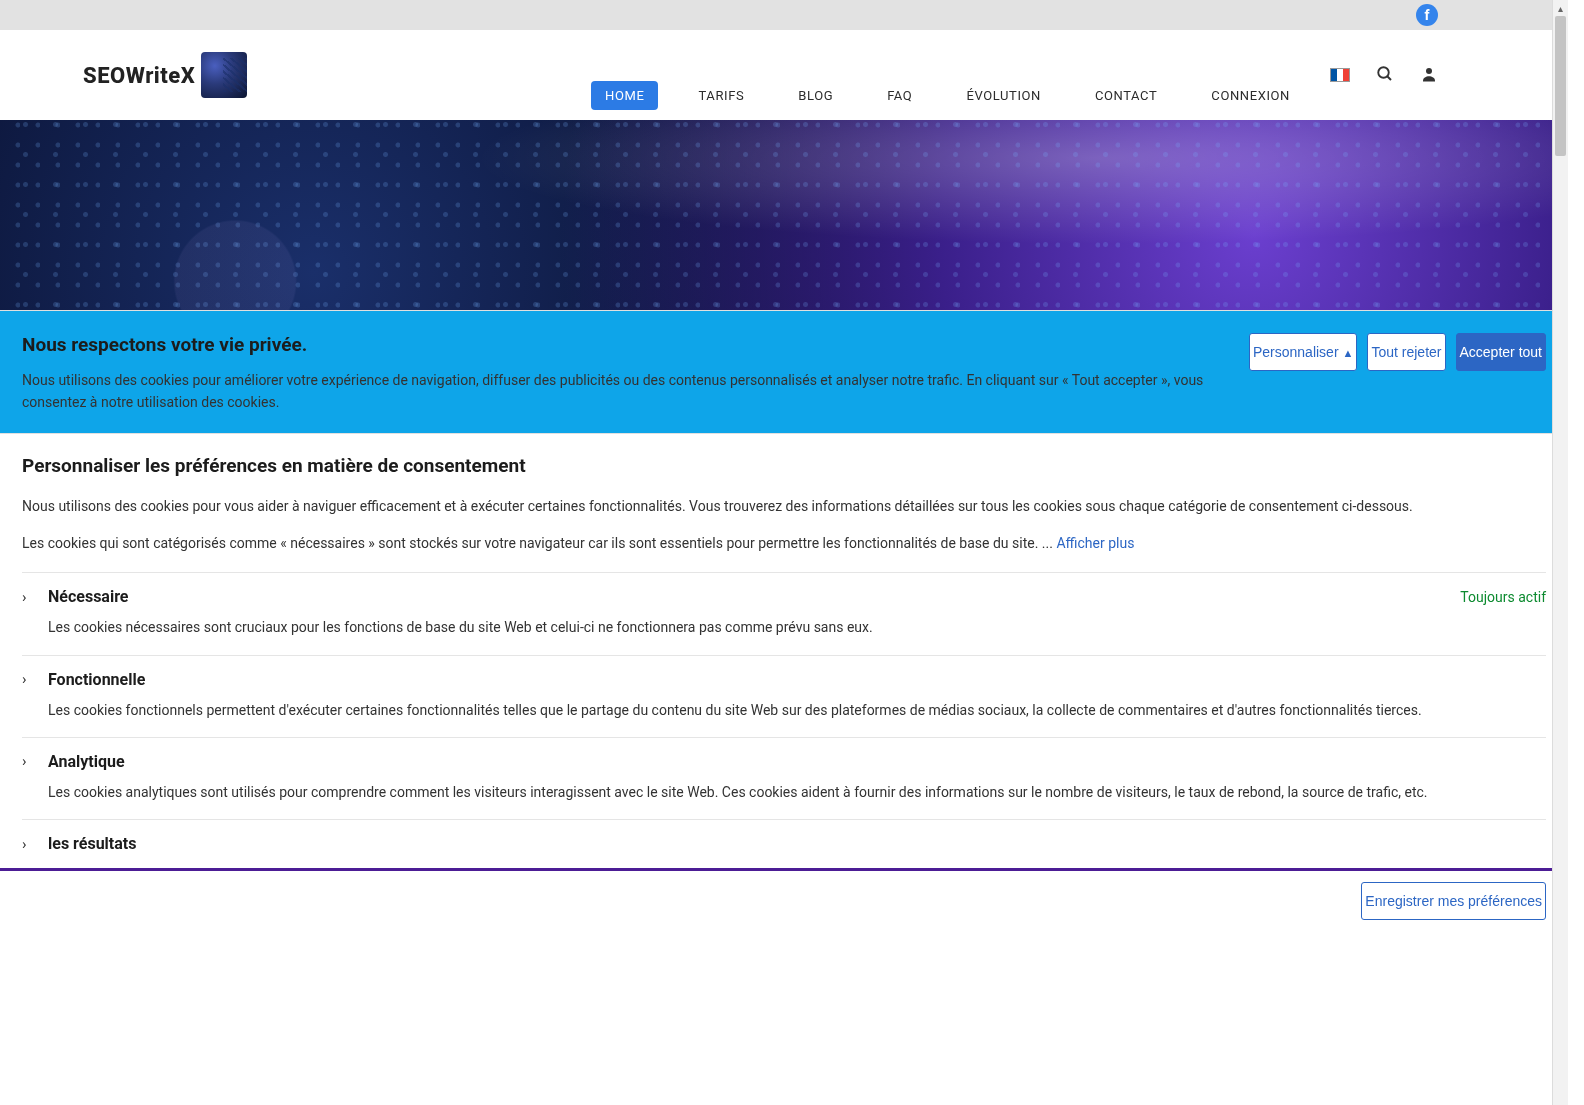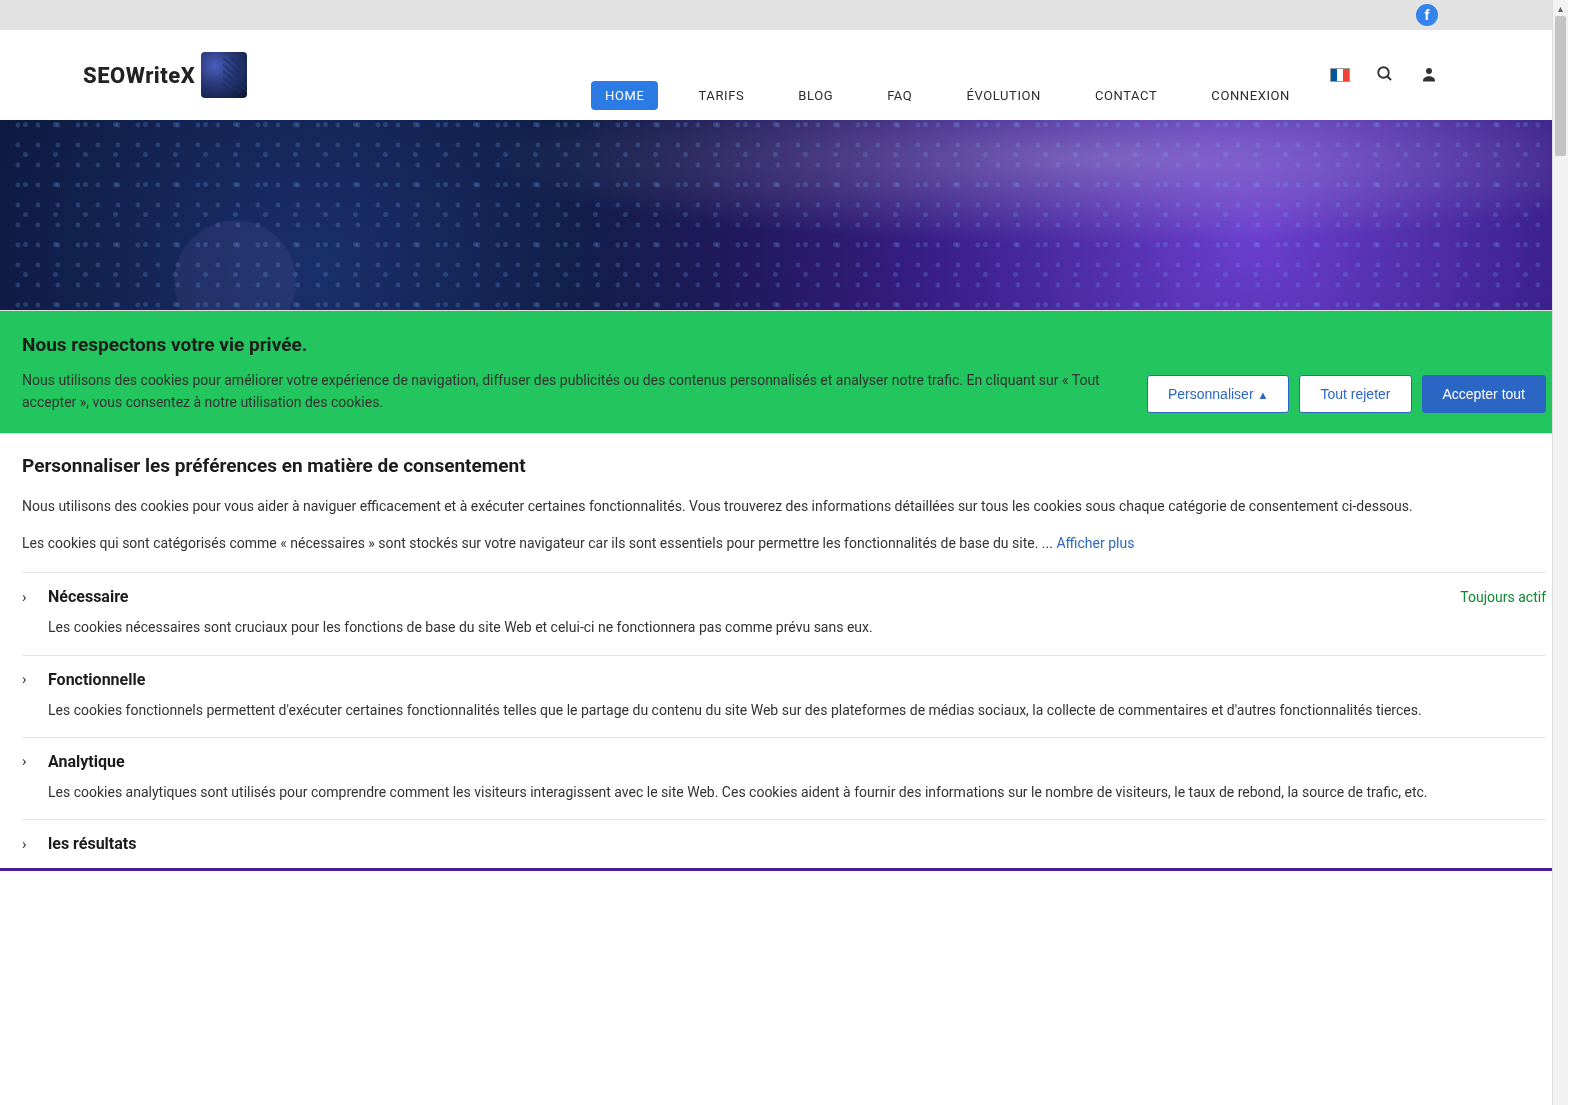--- a/index.html
+++ b/index.html
@@ -122,48 +122,48 @@
     background:
       radial-gradient(circle at 15% 85%, rgba(200,180,255,0.1) 0 60px, transparent 62px),
       radial-gradient(circle at 90% 25%, rgba(120,180,255,0.3) 0 2px, transparent 3px),
       radial-gradient(circle at 85% 15%, rgba(120,180,255,0.3) 0 2px, transparent 3px);
     background-size: auto, 20px 20px, 30px 30px;
     opacity:0.7;
   }
 
   
   .cookie-banner {
-    background: #22c55e;
+    background: #0ea5e9;
     border-top: 1px solid #e0e0e0;
     border-bottom: 1px solid #e0e0e0;
     padding: 22px 22px 20px 22px;
     display: flex;
     gap: 24px;
-    align-items: flex-end;
+    align-items: flex-start;
   }
   .cookie-banner .text { flex: 1; }
   .cookie-banner h2 {
     font-size: 19px;
     font-weight: 700;
     margin-bottom: 14px;
     color: #1c1c1c;
   }
   .cookie-banner p {
     font-size: 14px;
     line-height: 1.55;
     color: #333;
   }
   .cookie-buttons {
     display: flex;
     gap: 10px;
     flex-shrink: 0;
   }
   .btn {
     font-size: 14px;
-    padding: 10px 20px;
+    padding: 10px 3px;
     border-radius: 3px;
     cursor: pointer;
     border: 1.5px solid transparent;
     white-space: nowrap;
     background: #fff;
   }
   .btn-outline {
     border-color: #2c66c4;
     color: #2c66c4;
   }
@@ -363,20 +363,23 @@
         <div class="cat-header">
           <span class="chevron">›</span>
           <span class="cat-title">les résultats</span>
         </div>
 
       </div>
 
     </div>
   </div>
 
+  <div class="save-bar">
+    <button class="btn btn-outline">Enregistrer mes préférences</button>
+  </div>
 
   <div class="page-scroll">
     <div class="arrow-btn">▴</div>
     <div class="thumb"></div>
     <div style="flex:1"></div>
   </div>
 
 </div>
 
 </body></html>

